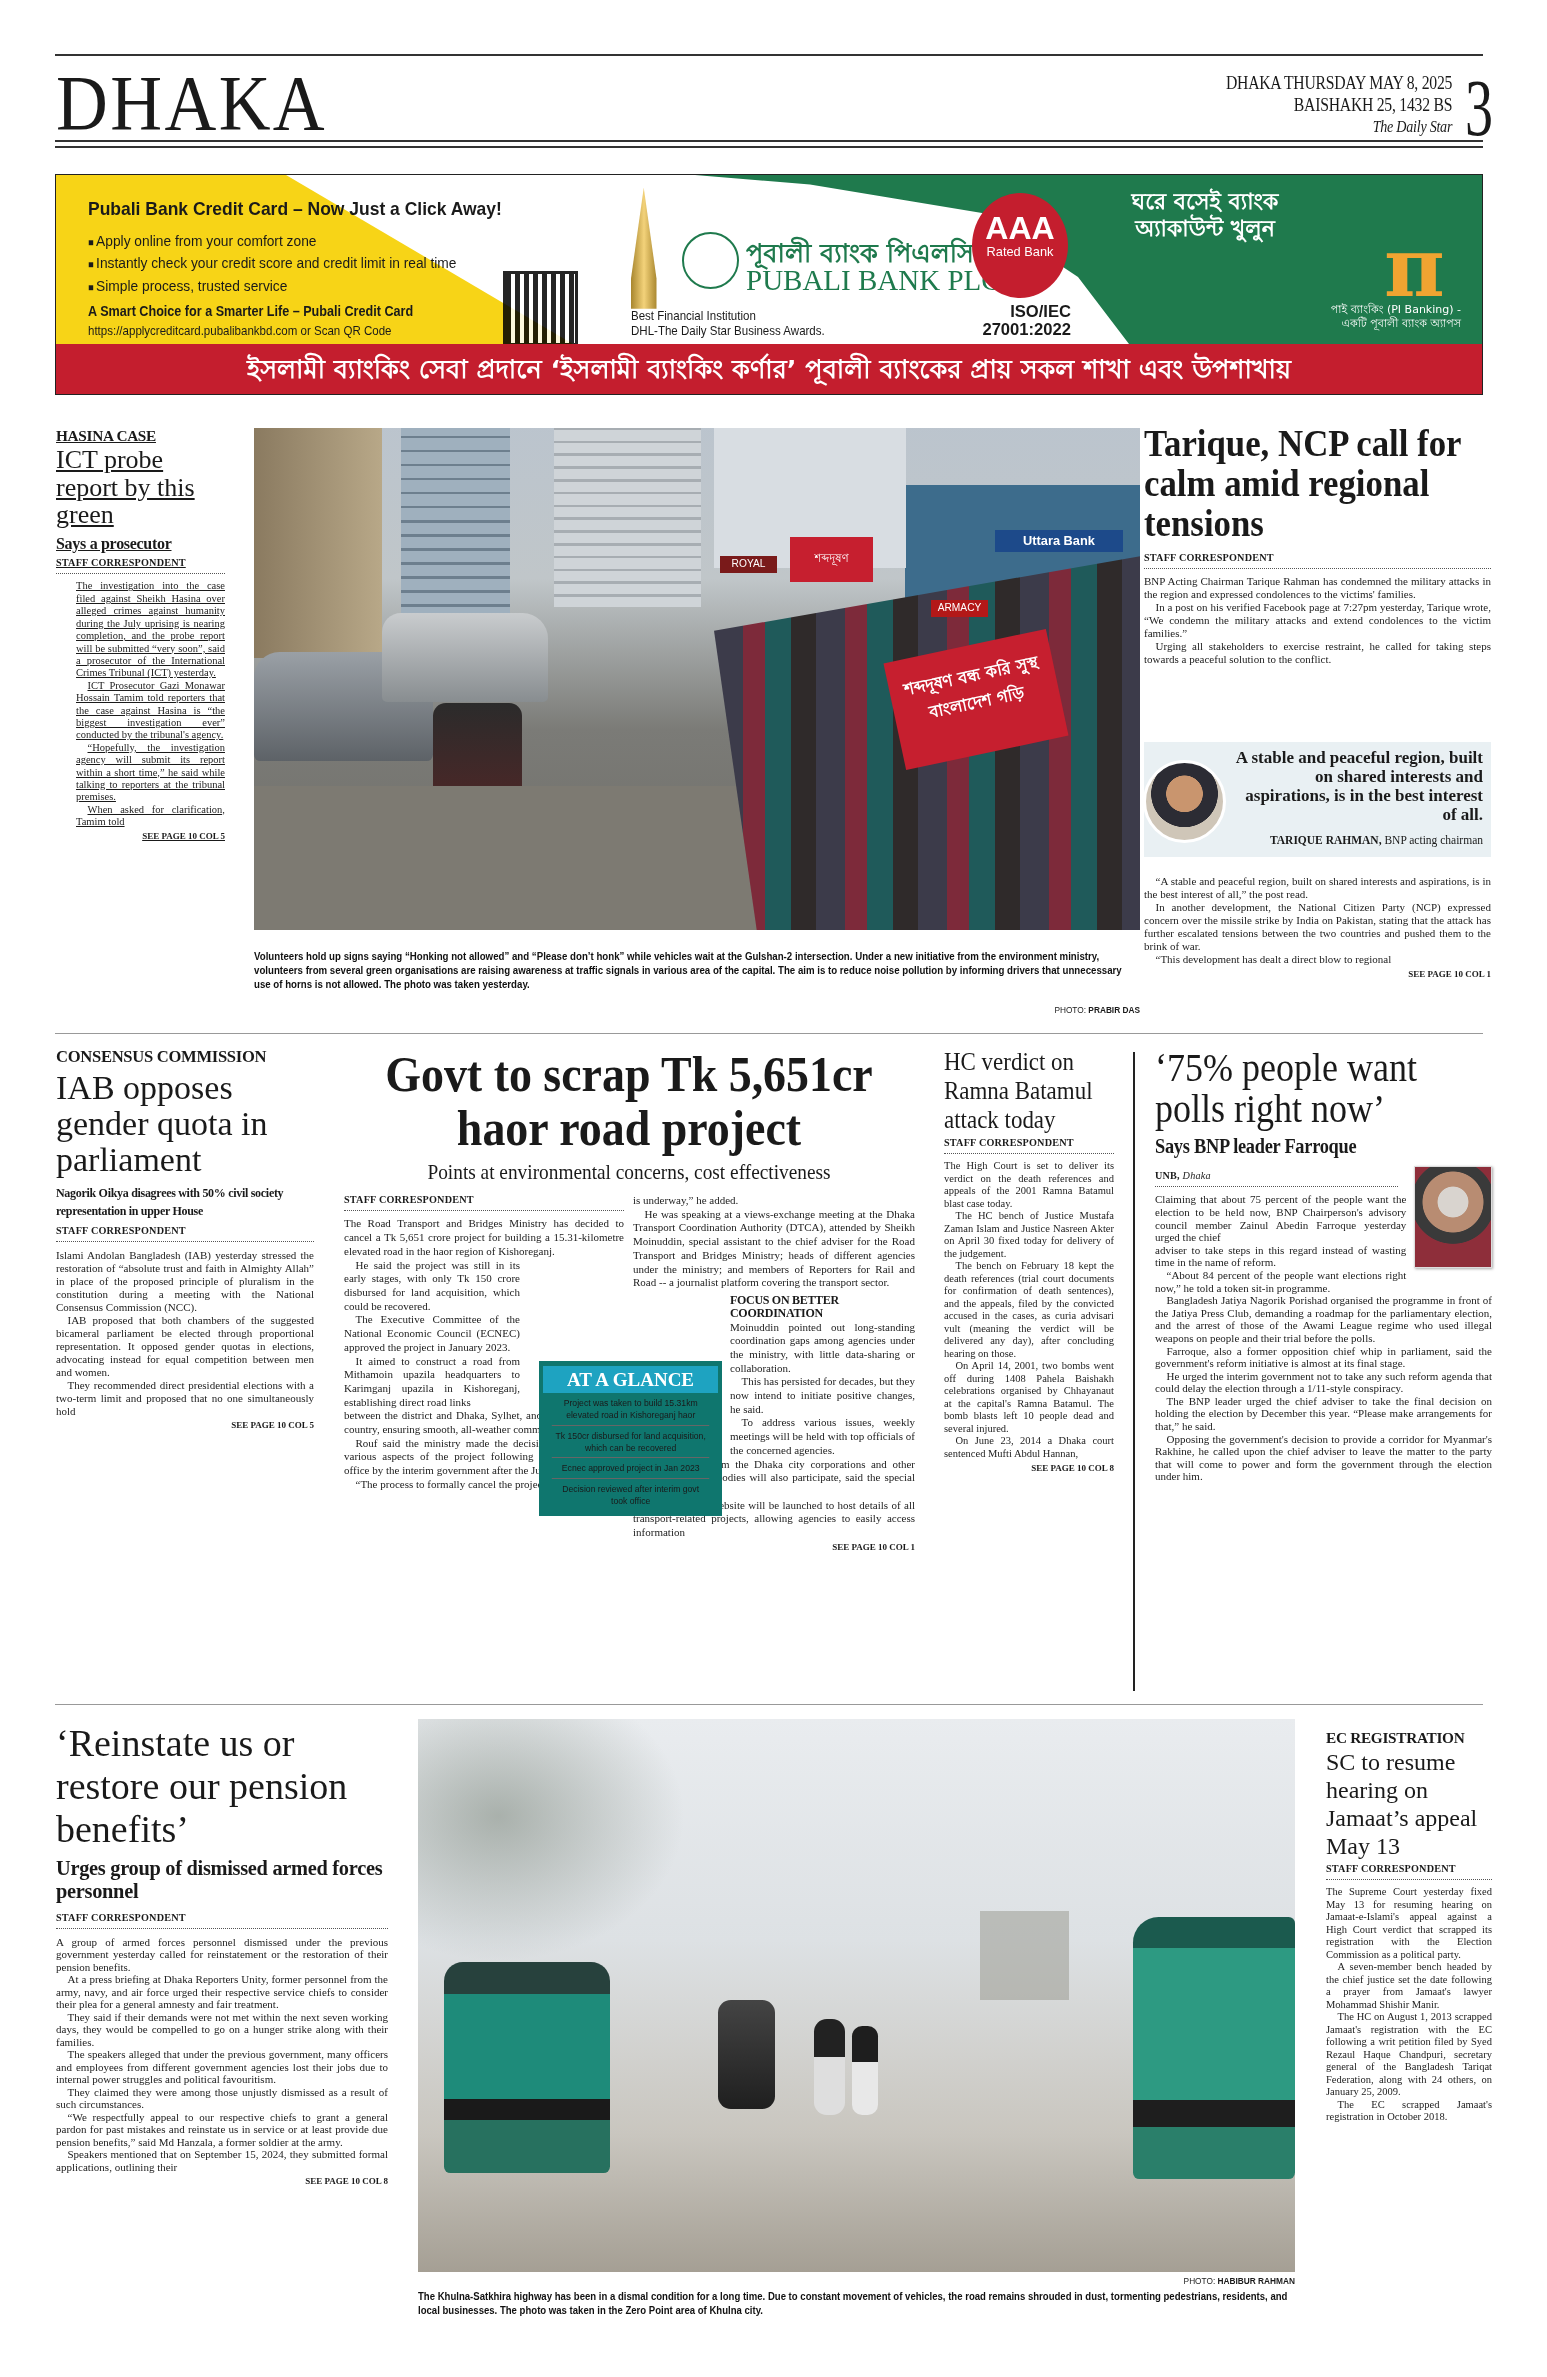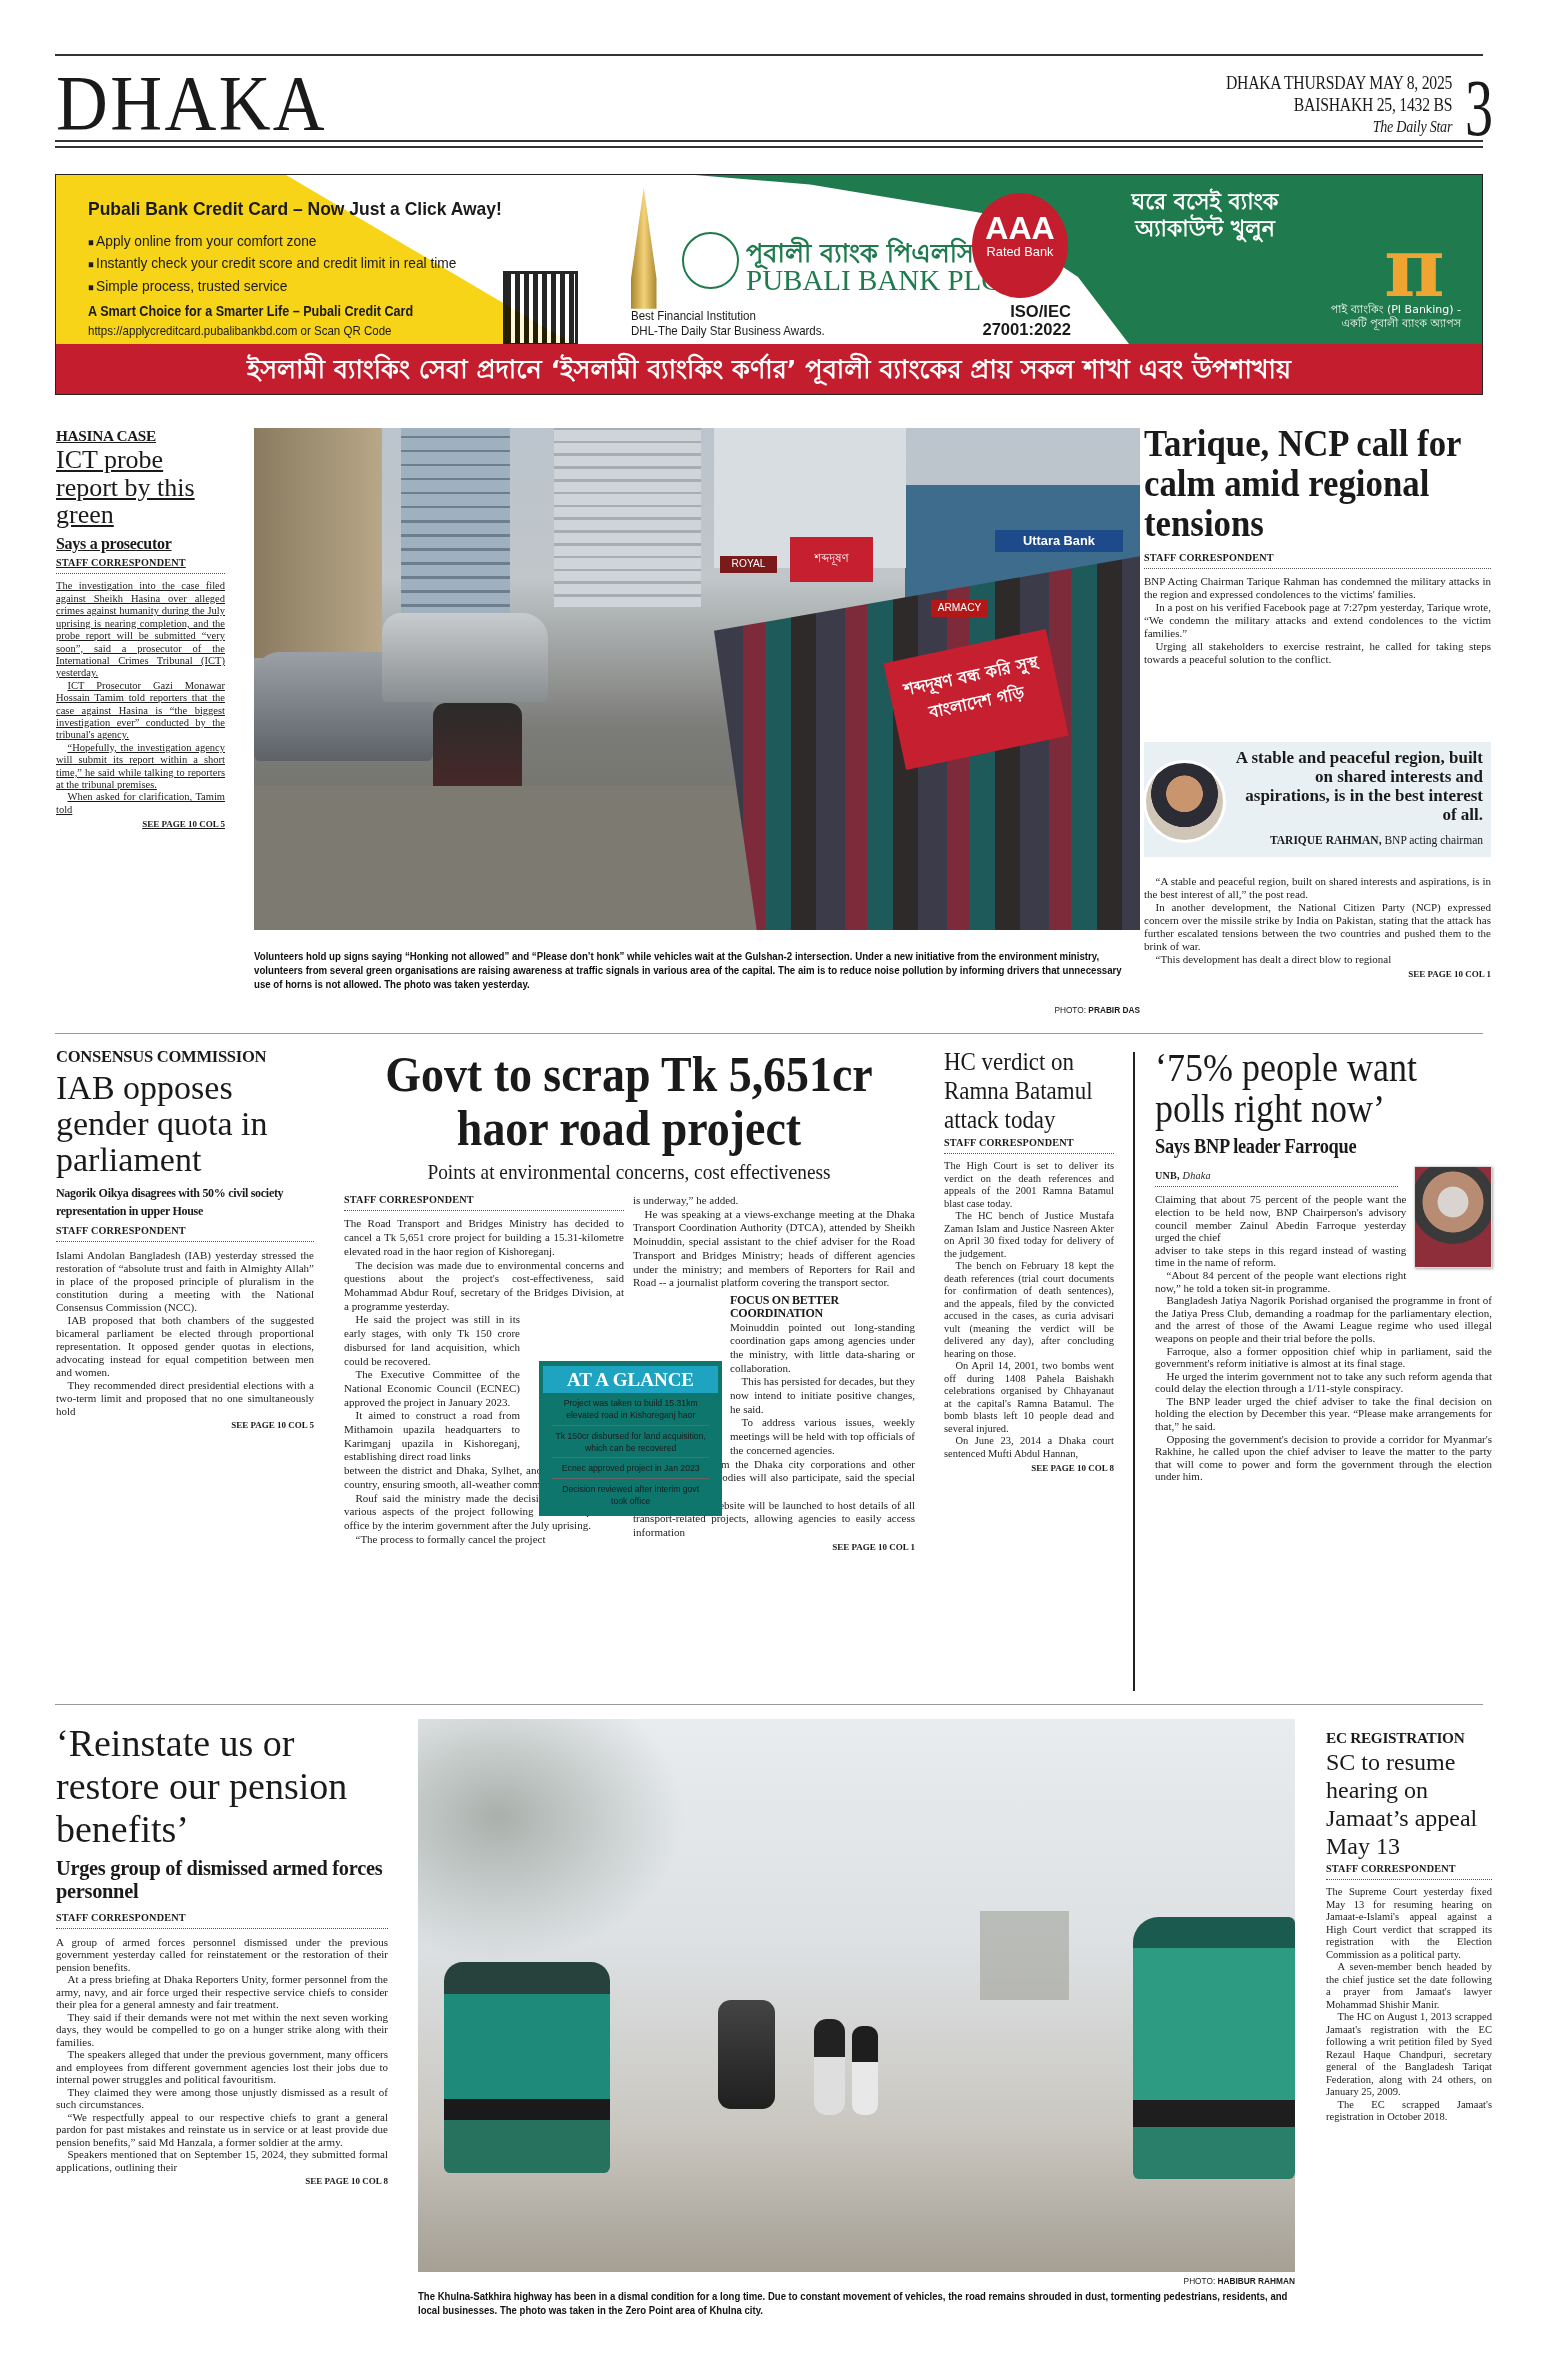--- a/index.html
+++ b/index.html
@@ -105,21 +105,21 @@
     <div>একটি পূবালী ব্যাংক অ্যাপস</div>
   </div>
   <div class="ad-red">ইসলামী ব্যাংকিং সেবা প্রদানে ‘ইসলামী ব্যাংকিং কর্ণার’ পূবালী ব্যাংকের প্রায় সকল শাখা এবং উপশাখায়</div>
 </div>
 
 <div class="abs" style="left:56px; top:427px; width:169px;text-decoration:underline;">
   <div class="kicker" style="font-size:15.3px;">HASINA CASE</div>
   <div class="headline" style="font-size:26px; line-height:27.5px; margin-top:1.3px;">ICT probe report by this green</div>
   <div class="kicker" style="font-size:16px; margin-top:6.4px;">Says a prosecutor</div>
   <div class="byline" style="margin-top:3.8px;">STAFF CORRESPONDENT</div>
-  <div class="body" style="font-size:10.5px; line-height:12.4px;">
+  <div class="body" style="font-size:10.5px; line-height:12.4px;margin-left:20px;">
     <p>The investigation into the case filed against Sheikh Hasina over alleged crimes against humanity during the July uprising is nearing completion, and the probe report will be submitted “very soon”, said a prosecutor of the International Crimes Tribunal (ICT) yesterday.</p>
     <p>ICT Prosecutor Gazi Monawar Hossain Tamim told reporters that the case against Hasina is “the biggest investigation ever” conducted by the tribunal's agency.</p>
     <p>“Hopefully, the investigation agency will submit its report within a short time,” he said while talking to reporters at the tribunal premises.</p>
     <p>When asked for clarification, Tamim told</p>
   </div>
   <div class="jump">SEE PAGE 10 COL 5</div>
 </div>
 
 <div class="photo" style="left:254px; top:428px; width:886px; height:502px;
    background:
@@ -191,21 +191,20 @@
 </div>
 
 <div class="abs" style="left:335px; top:1047px; width:588px;">
   <div class="headline" style="font-size:51px; line-height:54px; font-weight:bold; text-align:center; transform:scaleX(.9); transform-origin:center;">Govt to scrap Tk 5,651cr haor road project</div>
   <div class="headline" style="font-size:21px; text-align:center; margin-top:5.1px; transform:scaleX(.92);">Points at environmental concerns, cost effectiveness</div>
 </div>
 <div class="abs" style="left:344px; top:1194px; width:280px;">
   <div class="byline">STAFF CORRESPONDENT</div>
   <div class="body" style="font-size:11px; line-height:13.7px;">
     <p>The Road Transport and Bridges Ministry has decided to cancel a Tk 5,651 crore project for building a 15.31-kilometre elevated road in the haor region of Kishoreganj.</p>
-    <p>The decision was made due to environmental concerns and questions about the project's cost-effectiveness, said Mohammad Abdur Rouf, secretary of the Bridges Division, at a programme yesterday.</p>
   </div>
   <div class="body" style="width:176px; font-size:11px; line-height:13.7px;">
     <p style="text-indent:11.5px">He said the project was still in its early stages, with only Tk 150 crore disbursed for land acquisition, which could be recovered.</p>
     <p>The Executive Committee of the National Economic Council (ECNEC) approved the project in January 2023.</p>
     <p>It aimed to construct a road from Mithamoin upazila headquarters to Karimganj upazila in Kishoreganj, establishing direct road links</p>
   </div>
   <div class="body" style="font-size:11px; line-height:13.7px;">
     <p style="text-indent:0">between the district and Dhaka, Sylhet, and other parts of the country, ensuring smooth, all-weather communication.</p>
     <p>Rouf said the ministry made the decision after reviewing various aspects of the project following the assumption of office by the interim government after the July uprising.</p>
     <p>“The process to formally cancel the project</p>

